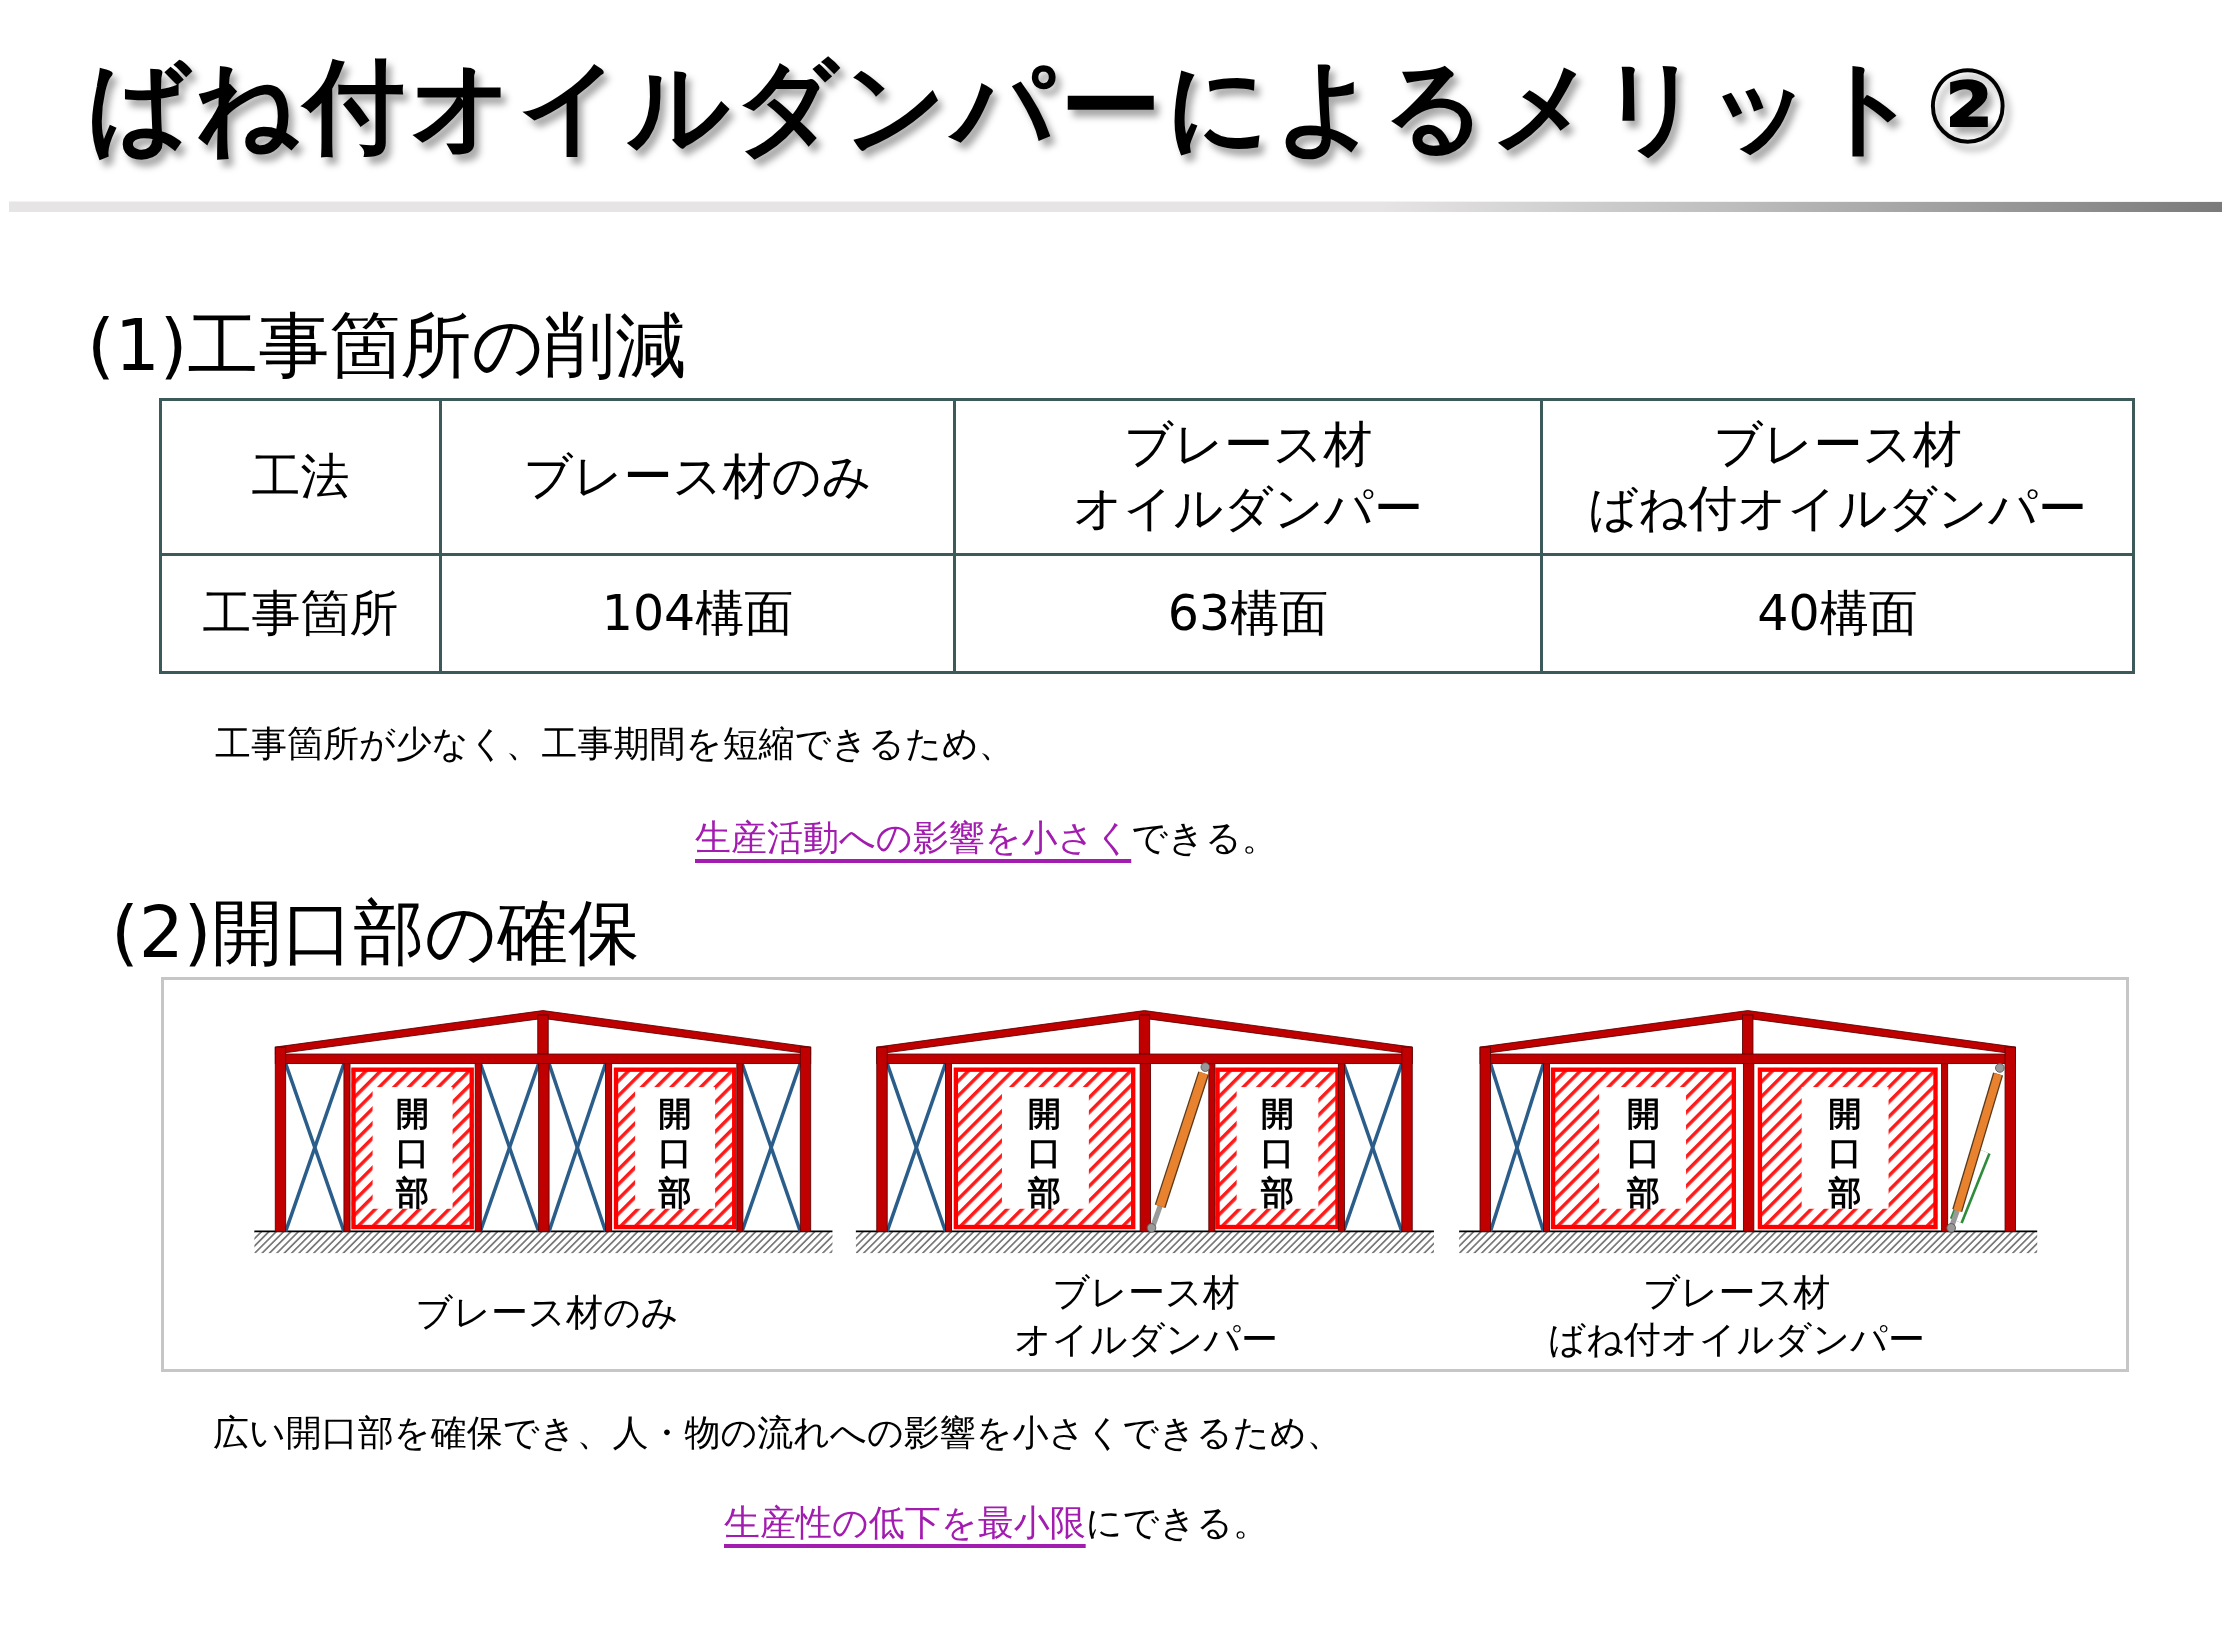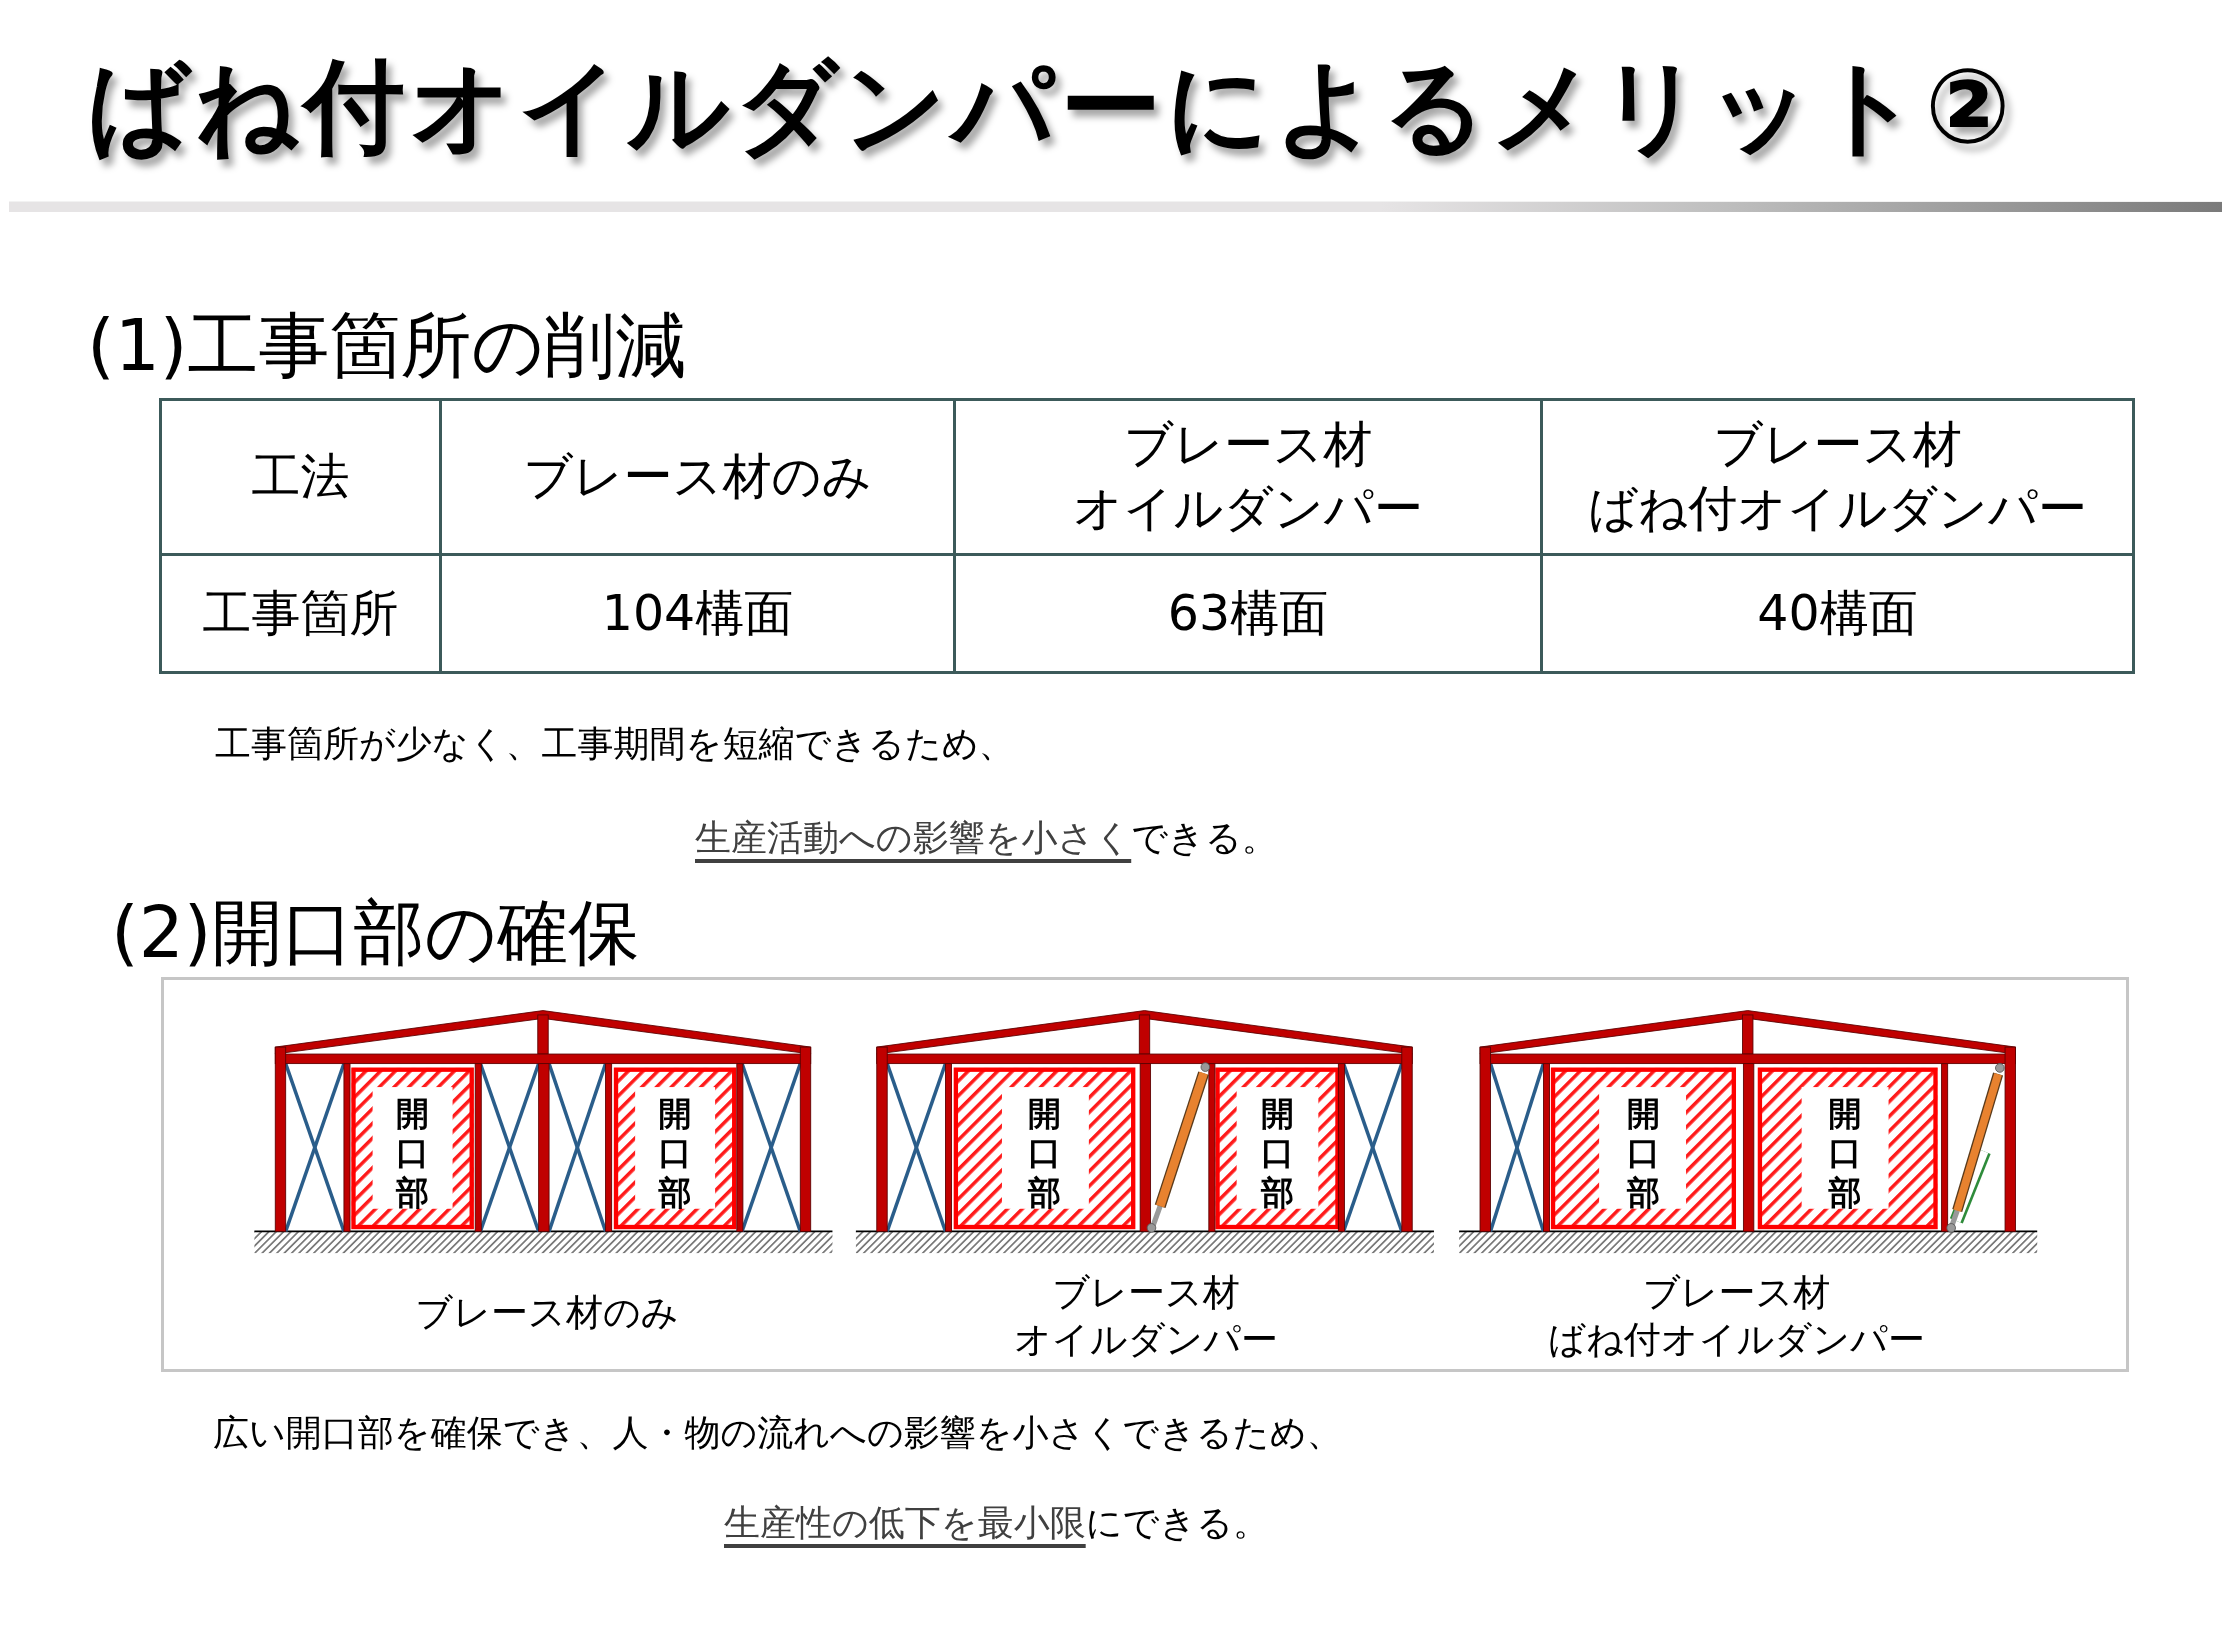--- a/index.html
+++ b/index.html
@@ -15,21 +15,21 @@
   .heading { font-size: 71px; line-height: 70px; white-space: nowrap; }
   .h1 { left: 87px; top: 311px; }
   .h2 { left: 87px; top: 898px; margin-left: 24px; }
   table.cmp { position: absolute; left: 159px; top: 398px; width: 1973px; height: 273px;
               border-collapse: collapse; table-layout: fixed; border-radius: 24px; }
   table.cmp td { border: 3.5px solid #3c5a5a; text-align: center; vertical-align: middle;
                  font-size: 49px; line-height: 64px; padding: 0; }
   table.cmp tr.r1 { height: 155px; }
   table.cmp tr.r2 { height: 118px; }
   .line { font-size: 36px; line-height: 66px; white-space: nowrap; }
-  .red { color: #404040; text-decoration: underline; text-decoration-thickness: 3.5px; text-underline-offset: 8.7px; text-align: right; }
+  .red { color: #a21caf; text-decoration: underline; text-decoration-thickness: 3.5px; text-underline-offset: 8.7px; text-align: right; }
   .l1 { left: 215px; top: 711px; }
   .l2 { left: 695px; top: 805px; }
   .l3 { left: 213px; top: 1400px; }
   .l4 { left: 724px; top: 1490px; }
   .diagram { left: 161px; top: 977px; width: 1968px; height: 395px;
              border: 3.5px solid #c6c6c6; box-sizing: border-box; background: #fff; }
   .cap { font-size: 37px; line-height: 47px; text-align: center; white-space: nowrap; }
   .open-label { font-size: 38px; font-weight: bold; font-family: "DejaVu Sans", sans-serif; }
 </style>
 </head>

